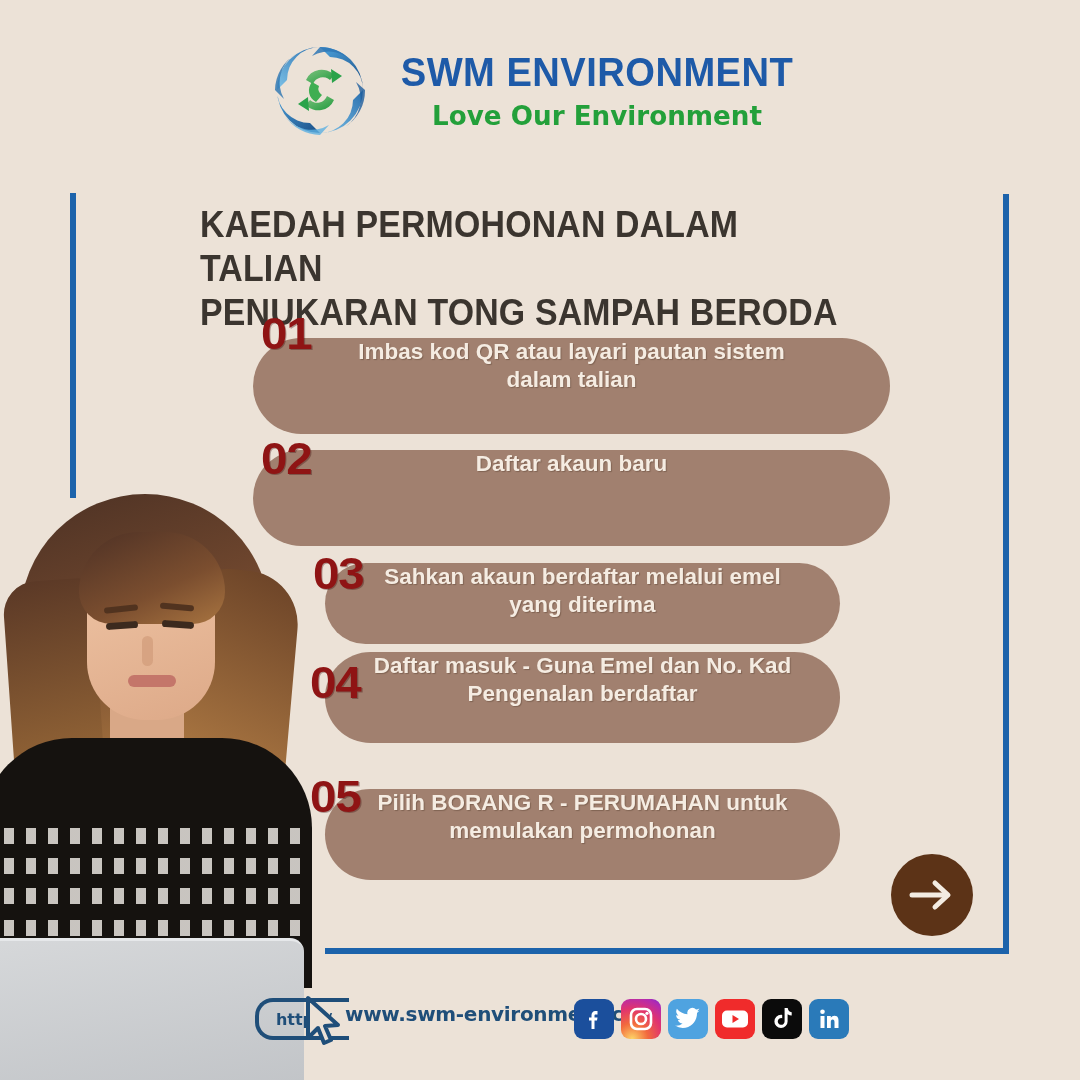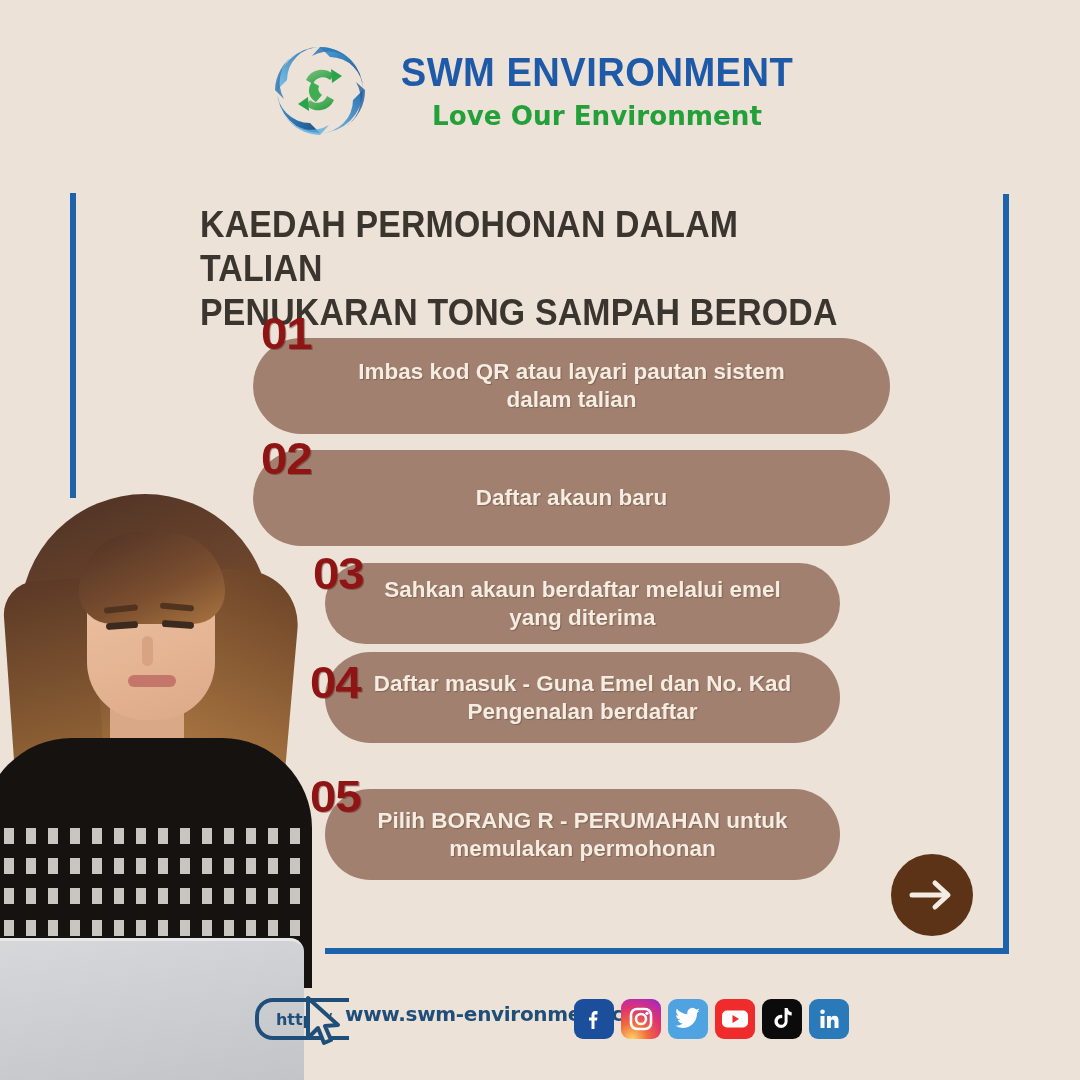--- a/index.html
+++ b/index.html
@@ -117,21 +117,21 @@
     border-radius:10px 14px 0 0;
     border-top:3px solid #e6e8ea;
   }
 
   
   .step{position:absolute;}
   .pill{
     position:absolute;
     background:#a1806f;
     border-radius:48px;
-    display:flex;align-items:center;justify-content:center;
+    display:flex;justify-content:center;
     box-sizing:border-box;
     padding:0 46px;
   }
   .pill-text{
     color:#f5ece2;
     font-family:"Liberation Sans",sans-serif;
     font-weight:bold;
     font-size:22.5px;
     line-height:28px;
     text-align:center;

